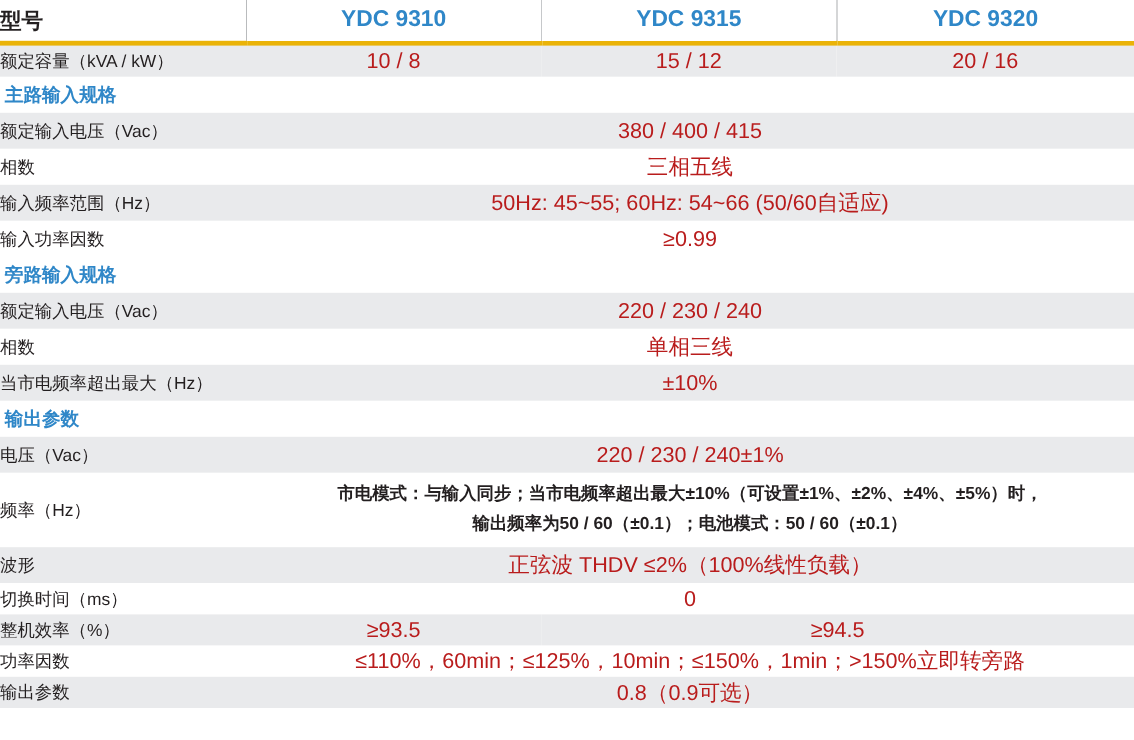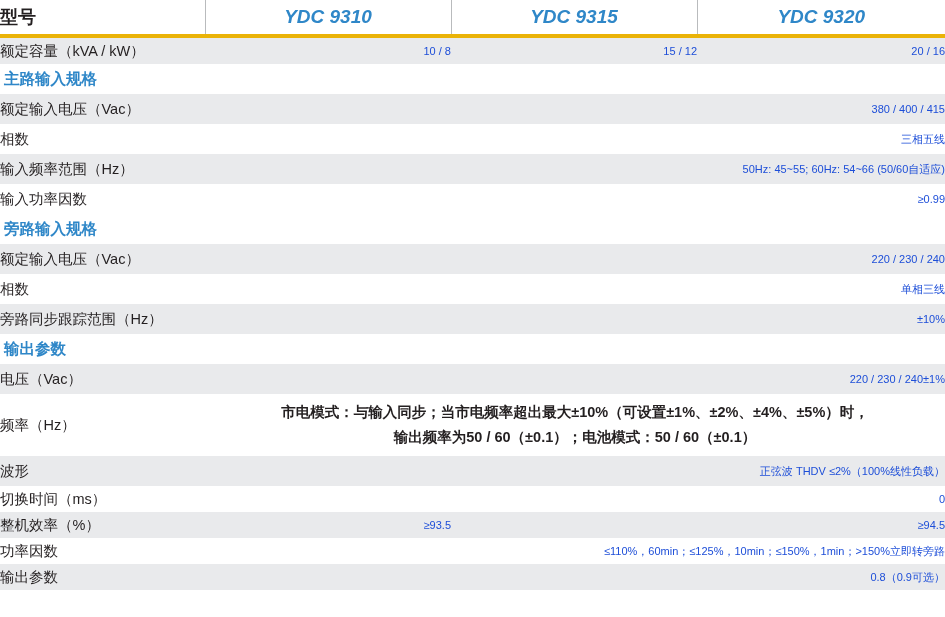--- a/index.html
+++ b/index.html
@@ -24,23 +24,23 @@
     vertical-align: middle;
   }
   .label-cell {
     width: 205px;
     padding-left: 4px;
     font-size: 14.5px;
     color: #231f20;
     white-space: nowrap;
   }
   .val-cell {
-    text-align: right;
-    font-size: 11px;
-    color: #1d4ed8;
+    text-align: center;
+    font-size: 18px;
+    color: #b91c1c;
   }
   .row-shade td {
     background: #e9eaec;
     margin-left: 41px;
   }
   .row-plain td {
     background: #ffffff;
   }
   .rh-26 td { height: 26px; }
   .rh-30 td { height: 30px; }
@@ -58,21 +58,20 @@
   }
   .hdr .model {
     font-size: 19px;
     font-weight: bold;
     color: #2f87c8;
     text-align: center;
     position: relative;
   }
   .sep-left {
     border-left: 1px solid #b9bbbd;
-    font-style: italic;
   }
 
   
   .section td {
     height: 30px;
     background: #ffffff;
     margin-top: 32px;
   }
   .section .sec-title {
     font-size: 15.5px;
@@ -147,21 +146,21 @@
       <td class="label-cell">额定输入电压（Vac）</td>
       <td class="val-cell" colspan="3">220 / 230 / 240</td>
     </tr>
 
     <tr class="row-plain rh-30">
       <td class="label-cell">相数</td>
       <td class="val-cell" colspan="3">单相三线</td>
     </tr>
 
     <tr class="row-shade rh-30">
-      <td class="label-cell">旁路同步跟踪范围（Hz）</td>
+      <td class="label-cell">当市电频率超出最大（Hz）</td>
       <td class="val-cell" colspan="3">±10%</td>
     </tr>
 
     <tr class="section">
       <td class="sec-title" colspan="4">输出参数</td>
     </tr>
 
     <tr class="row-shade rh-30">
       <td class="label-cell">电压（Vac）</td>
       <td class="val-cell" colspan="3">220 / 230 / 240±1%</td>

